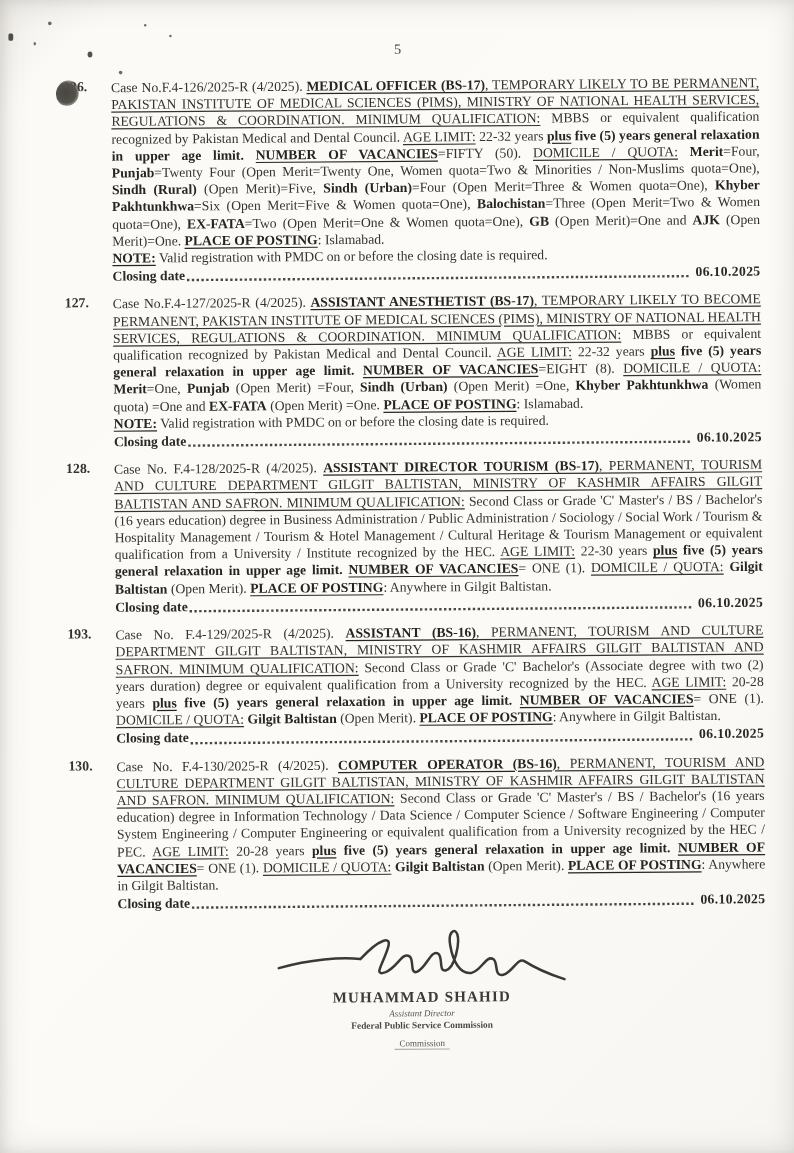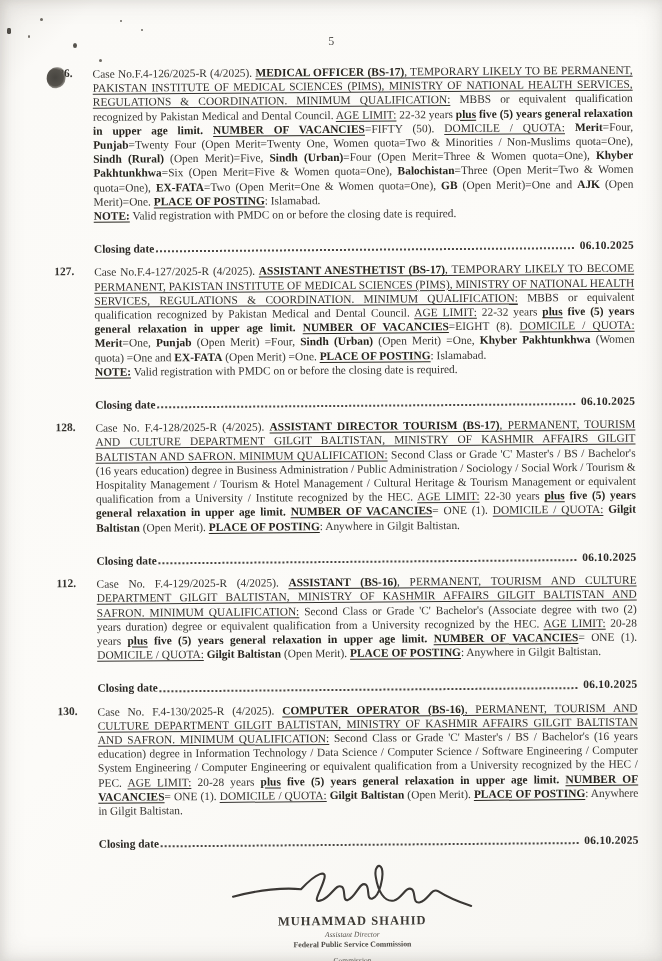--- a/index.html
+++ b/index.html
@@ -32,21 +32,21 @@
     width:40px;flex:0 0 40px;
     font-weight:bold;font-size:11.5px;
     color:#35332f;
   }
   .case-body{flex:1;font-size:11.4px;line-height:14.2px;color:#353330;}
   .case-text,.note-text{margin:0;text-align:justify;}
   .r-b{font-weight:bold;color:#27251f;}
   .r-u{text-decoration:underline;text-underline-offset:2px;text-decoration-thickness:1px;}
   .closing-row{display:flex;align-items:flex-end;font-weight:bold;font-size:11.4px;color:#2b2925;margin-top:1px;}
   .leader{flex:1;border-bottom:2px dotted #4a4743;margin:0 6px 3px 2px;}
-  .closing-value{letter-spacing:.3px;margin-top:18px;}
+  .closing-value{letter-spacing:.3px;}
   
   .ink-blot{
     position:absolute;left:-6px;top:0px;width:19px;height:21px;
     background:radial-gradient(ellipse at 45% 50%, #474540 0%, #55524c 55%, rgba(90,86,78,.55) 75%, rgba(120,115,105,0) 100%);
     border-radius:58% 42% 52% 48%;
   }
   .speckle{position:absolute;background:#6d6962;border-radius:50%;}
   .sp1{left:40px;top:18px;width:3px;height:3px;}
   .sp2{left:73px;top:43px;width:4px;height:5px;background:#55524c;}
   .sp3{left:99px;top:59px;width:3px;height:3px;}
@@ -109,21 +109,21 @@
           <div class="case-body">
             <p class="case-text"><span>Case No. F.4-128/2025-R (4/2025). </span><span class="r-b r-u">ASSISTANT DIRECTOR TOURISM (BS-17)</span><span class="r-u">, PERMANENT, TOURISM AND CULTURE DEPARTMENT GILGIT BALTISTAN, MINISTRY OF KASHMIR AFFAIRS GILGIT BALTISTAN AND SAFRON. MINIMUM QUALIFICATION:</span><span> Second Class or Grade 'C' Master's / BS / Bachelor's (16 years education) degree in Business Administration / Public Administration / Sociology / Social Work / Tourism &amp; Hospitality Management / Tourism &amp; Hotel Management / Cultural Heritage &amp; Tourism Management or equivalent qualification from a University / Institute recognized by the HEC. </span><span class="r-u">AGE LIMIT:</span><span> 22-30 years </span><span class="r-b r-u">plus</span><span class="r-b"> five (5) years general relaxation in upper age limit. </span><span class="r-b r-u">NUMBER OF VACANCIES</span><span>= ONE (1). </span><span class="r-u">DOMICILE / QUOTA:</span><span> </span><span class="r-b">Gilgit Baltistan</span><span> (Open Merit). </span><span class="r-b r-u">PLACE OF POSTING</span><span>: Anywhere in Gilgit Baltistan.</span></p>
             <div class="closing-row">
               <span>Closing date</span>
               <span class="leader"></span>
               <span class="closing-value">06.10.2025</span>
             </div>
           </div>
         </div>
         <div class="case">
-          <div class="case-num">112.</div>
+          <div class="case-num">193.</div>
           <div class="case-body">
             <p class="case-text"><span>Case No. F.4-129/2025-R (4/2025). </span><span class="r-b r-u">ASSISTANT (BS-16)</span><span class="r-u">, PERMANENT, TOURISM AND CULTURE DEPARTMENT GILGIT BALTISTAN, MINISTRY OF KASHMIR AFFAIRS GILGIT BALTISTAN AND SAFRON. MINIMUM QUALIFICATION:</span><span> Second Class or Grade 'C' Bachelor's (Associate degree with two (2) years duration) degree or equivalent qualification from a University recognized by the HEC. </span><span class="r-u">AGE LIMIT:</span><span> 20-28 years </span><span class="r-b r-u">plus</span><span class="r-b"> five (5) years general relaxation in upper age limit. </span><span class="r-b r-u">NUMBER OF VACANCIES</span><span>= ONE (1). </span><span class="r-u">DOMICILE / QUOTA:</span><span> </span><span class="r-b">Gilgit Baltistan</span><span> (Open Merit). </span><span class="r-b r-u">PLACE OF POSTING</span><span>: Anywhere in Gilgit Baltistan.</span></p>
             <div class="closing-row">
               <span>Closing date</span>
               <span class="leader"></span>
               <span class="closing-value">06.10.2025</span>
             </div>
           </div>
         </div>
         <div class="case">

